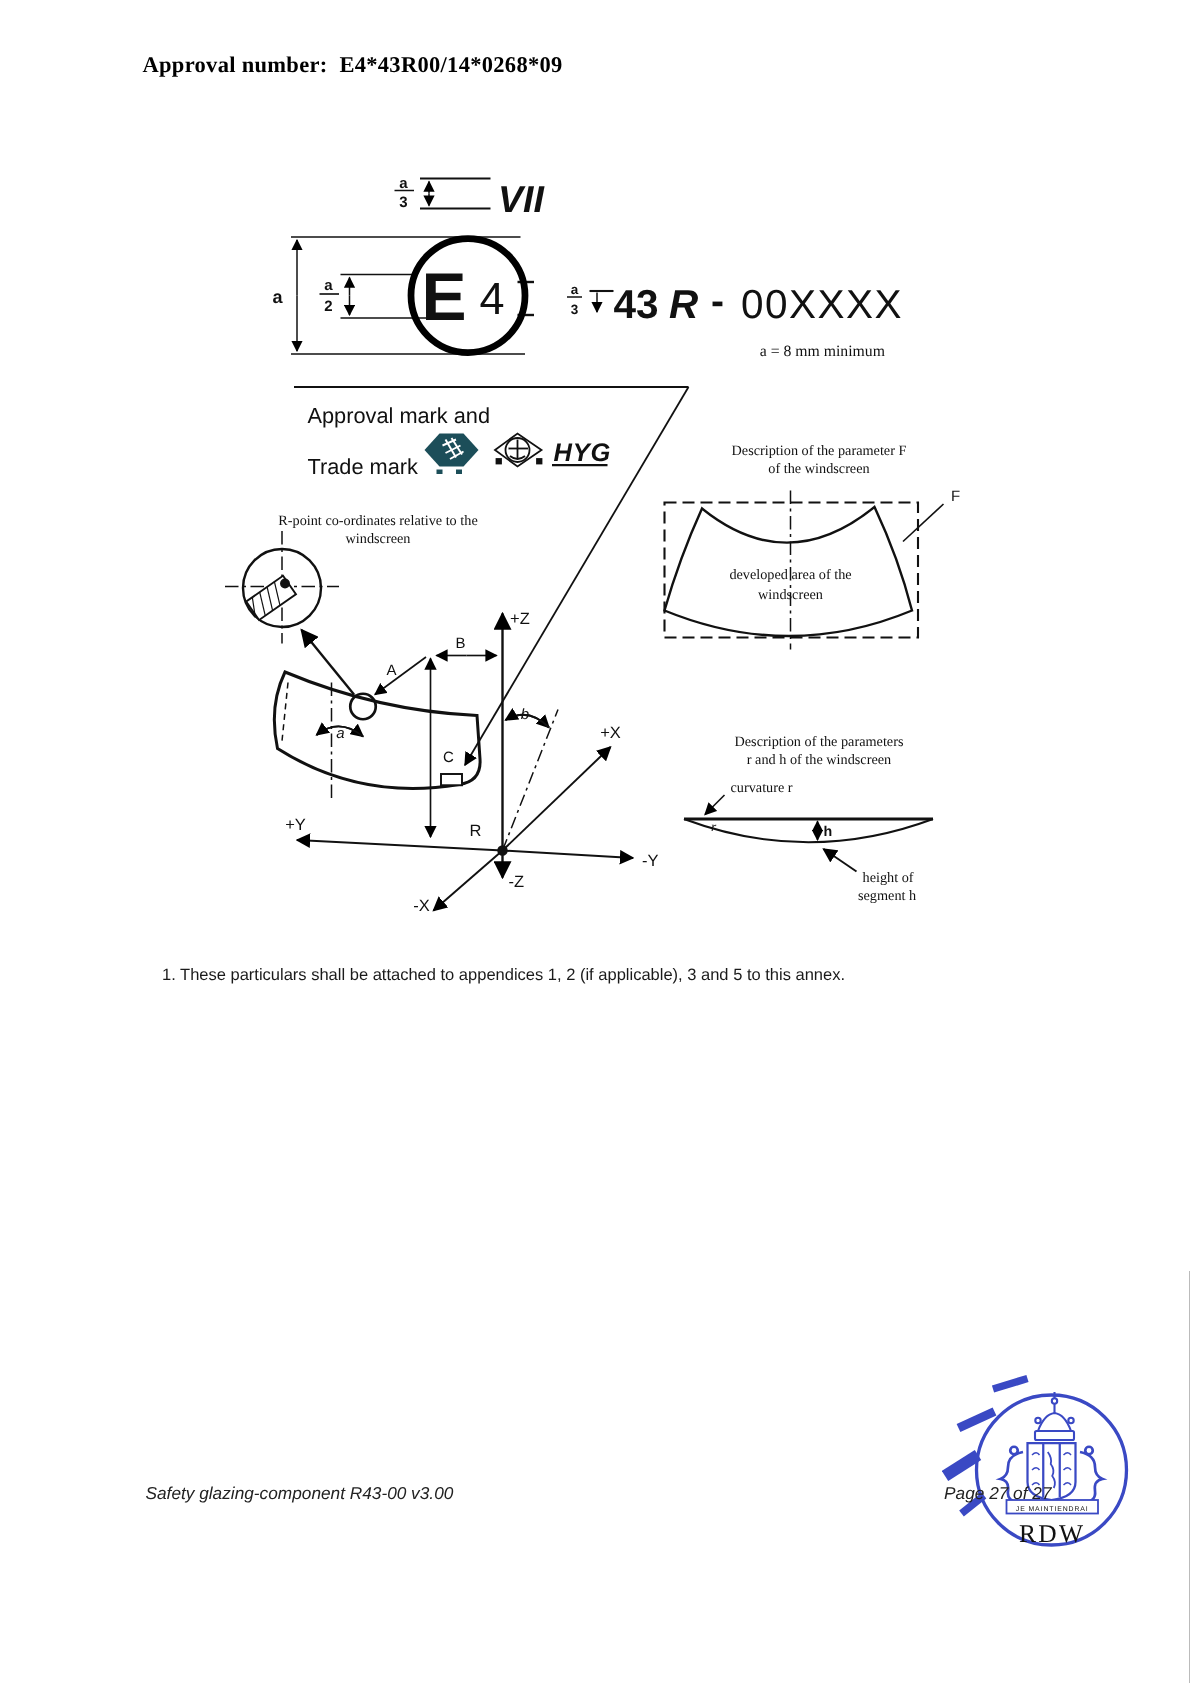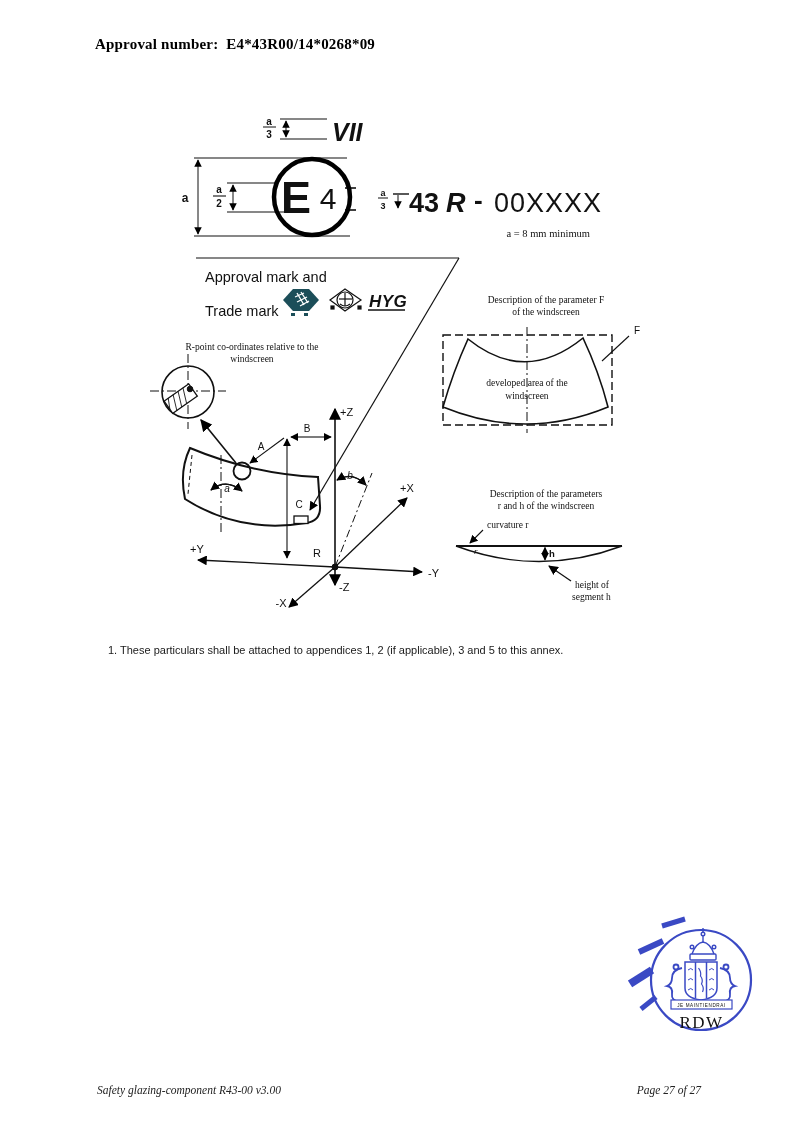--- a/index.html
+++ b/index.html
@@ -2,21 +2,21 @@
 <html><head>
 <meta charset="utf-8">
 <style>
   html,body{margin:0;padding:0;background:#888;}
   .page{position:relative;width:793px;height:1122px;background:#ffffff;margin:0 auto;overflow:hidden;
         font-family:"Liberation Sans",sans-serif;color:#1a1a1a;}
   .abs{position:absolute;}
   .header-text{left:95px;top:36px;font-family:"Liberation Serif",serif;font-weight:bold;
                font-size:15px;letter-spacing:.2px;white-space:pre;color:#000;}
   .footnote{left:97px;top:644px;font-size:11px;color:#1a1a1a;margin-left:11px;}
-  .footer{top:1084px;font-family:Liberation Serif, serif;font-style:italic;font-size:11.5px;color:#222;}
+  .footer{top:990px;font-family:Liberation Sans, sans-serif;font-style:italic;font-size:11.5px;color:#222;}
   .footer-left{left:97px;}
   .footer-right{right:92px;text-align:right;}
   svg{position:absolute;left:0;top:0;}
   svg text{font-family:"Liberation Sans",sans-serif;fill:#111;}
   text.serif{font-family:"Liberation Serif",serif;}
 </style>
 </head>
 <body>
 
 <div class="page">

